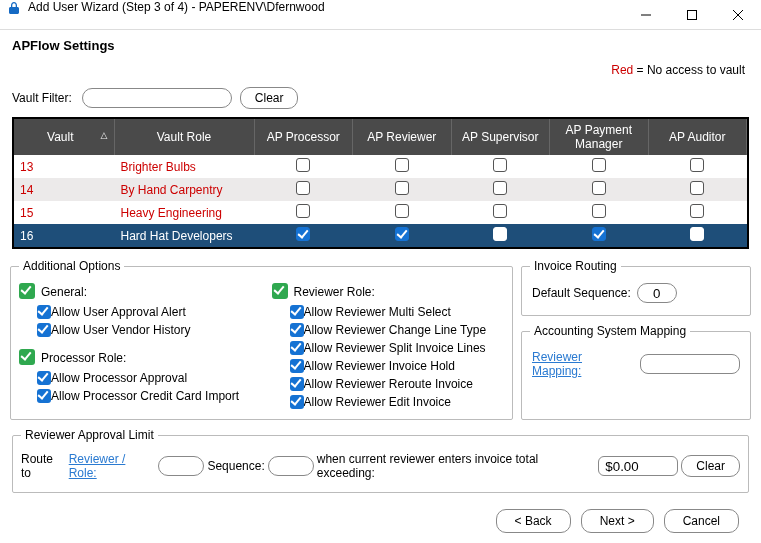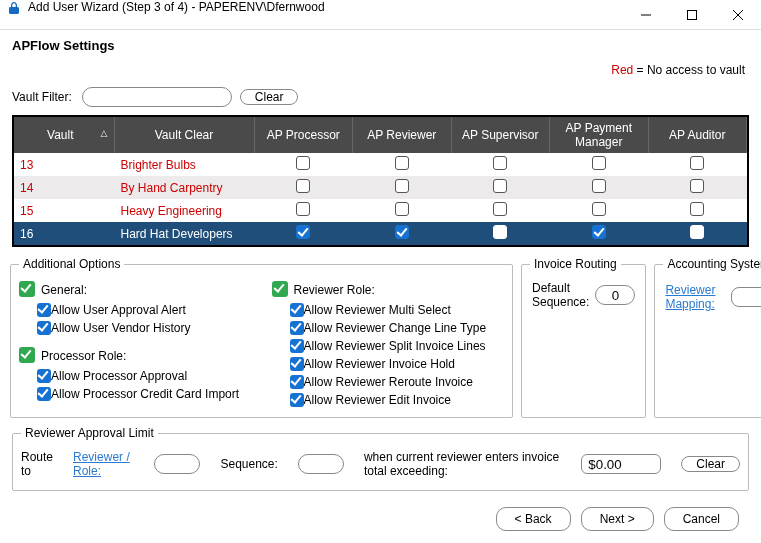--- a/index.html
+++ b/index.html
@@ -41,21 +41,21 @@
   .filter-row {
     display:flex; align-items:center; gap:8px; padding: 0 0 8px 2px;
   }
   .filter-row label { margin-right:2px; }
   .text-input {
     border:1px solid #888; border-radius:10px; height:20px; padding:0 8px;
     background:#fff;
   }
   .btn {
     border:1px solid #888; background:#fff; border-radius:10px;
-    height:16px; padding:0 14px; font-size:12px; cursor:pointer;
+    height:22px; padding:0 14px; font-size:12px; cursor:pointer;
   }
   
   .grid-wrap { border:2px solid #000; margin: 0 2px; }
   table.grid { width:100%; border-collapse:collapse; table-layout:fixed; }
   table.grid th {
     background:#4a4a4a; color:#fff; font-weight:normal; text-align:center;
     font-size:12px; padding:4px 6px; border-right:1px solid #666;
     height:32px; vertical-align:middle;
   }
   table.grid th .sort { float:right; font-size:9px; opacity:.9; }
@@ -81,21 +81,21 @@
   
   .cols { display:flex; gap:8px; margin-top:10px;}
   fieldset {
     border:1px solid #bbb; border-radius:2px; padding:6px 8px 8px 8px;
     margin:0;
   }
   fieldset > legend { padding:0 4px; font-size:12px; }
   .addopts { flex:1; min-width:0; }
   .addopts-inner { display:flex; gap:20px; }
   .addcol { flex:1; min-width:0; }
-  .right-stack { width:230px; display:flex; gap:8px; }
+  .right-stack { width:230px; display:flex; flex-direction:column; gap:8px; }
   .opt-head {
     display:flex; align-items:flex-end; gap:6px; font-size:12px; margin:4px 0 4px 0;
   }
   .gchk {
     width:16px; height:16px; border-radius:3px; background:#2fa84f;
     position:relative; display:inline-block;
   }
   .gchk::after{
     content:""; position:absolute; left:4px; top:1px; width:4px; height:8px;
     border:solid #fff; border-width:0 2px 2px 0; transform:rotate(40deg);
@@ -114,21 +114,21 @@
   .num-input {
     border:1px solid #888; border-radius:10px; height:20px; width:40px;
     text-align:center; background:#fff;
   }
   .map-row { display:flex; align-items:center; gap:16px; padding:6px 2px; }
   .map-input {
     border:1px solid #888; border-radius:8px; height:20px; width:100px; background:#fff;
   }
   
   .ral { margin:8px 2px 0 2px; }
-  .ral-row { display:flex; align-items:center; gap:20px; flex-wrap:nowrap; padding:4px 0;}
+  .ral-row { display:flex; align-items:center; gap:3px; flex-wrap:nowrap; padding:4px 0;}
   .small-input {
     border:1px solid #888; border-radius:10px; height:20px; width:46px; background:#fff;
   }
   .money-input {
     border:1px solid #888; border-radius:6px; height:20px; width:80px; background:#fff;
     padding:0 6px;
   }
   
   .footer {
     display:flex; justify-content:flex-end; gap:10px;
@@ -186,21 +186,21 @@
           <col style="width:140px">
         <col>
           <col>
           <col>
           <col>
           <col>
       </colgroup>
       <thead>
         <tr>
           <th><span>Vault</span><span class="sort">△</span></th>
-          <th>Vault Clear</th>
+          <th>Vault Role</th>
           <th>AP Processor</th>
           <th>AP Reviewer</th>
           <th>AP Supervisor</th>
           <th>AP Payment Manager</th>
           <th>AP Auditor</th>
         </tr>
       </thead>
       <tbody id="grid-body">
           <tr class="row-even">
             <td class="no-access">13</td>

